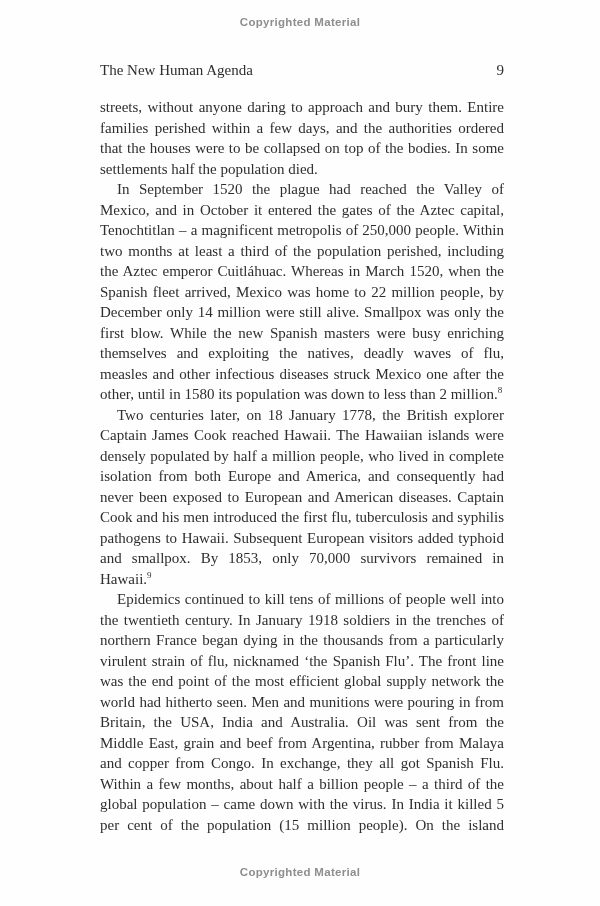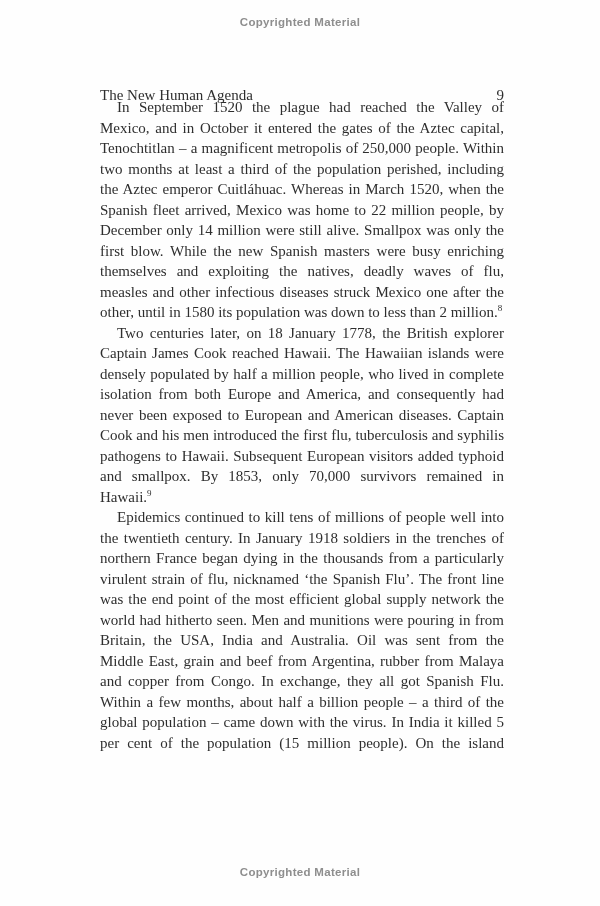--- a/index.html
+++ b/index.html
@@ -27,21 +27,20 @@
   .copyright.bottom { top: 866px; }
   .running-header {
     position: absolute;
     top: 62px;
     left: 100px;
     width: 404px;
     display: flex;
     justify-content: space-between;
     align-items: baseline;
     font-size: 15px;
-    margin-top: 25px;
   }
   .body-text {
     position: absolute;
     top: 97px;
     left: 100px;
     width: 404px;
     font-size: 15px;
     line-height: 20.5px;
     text-align: justify;
     text-justify: inter-word;
@@ -61,20 +60,21 @@
 <div class="page">
 
   <div class="copyright top">Copyrighted Material</div>
 
   <div class="running-header">
     <span>The New Human Agenda</span>
     <span>9</span>
   </div>
 
   <div class="body-text">
+    <p class="para"><span>streets, without anyone daring to approach and bury them. Entire families perished within a few days, and the authorities ordered that the houses were to be collapsed on top of the bodies. In some settlements half the population died.</span></p>
 
     <p class="para indented"><span>In September 1520 the plague had reached the Valley of Mexico, and in October it entered the gates of the Aztec capital, Tenochtitlan – a magnificent metropolis of 250,000 people. Within two months at least a third of the population perished, including the Aztec emperor Cuitláhuac. Whereas in March 1520, when the Spanish fleet arrived, Mexico was home to 22 million people, by December only 14 million were still alive. Smallpox was only the first blow. While the new Spanish masters were busy enriching themselves and exploiting the natives, deadly waves of flu, measles and other infectious diseases struck Mexico one after the other, until in 1580 its population was down to less than 2 million.</span><span class="footnote-mark">8</span></p>
 
     <p class="para indented"><span>Two centuries later, on 18 January 1778, the British explorer Captain James Cook reached Hawaii. The Hawaiian islands were densely populated by half a million people, who lived in complete isolation from both Europe and America, and consequently had never been exposed to European and American diseases. Captain Cook and his men introduced the first flu, tuberculosis and syphilis pathogens to Hawaii. Subsequent European visitors added typhoid and smallpox. By 1853, only 70,000 survivors remained in Hawaii.</span><span class="footnote-mark">9</span></p>
 
     <p class="para indented last-justified"><span>Epidemics continued to kill tens of millions of people well into the twentieth century. In January 1918 soldiers in the trenches of northern France began dying in the thousands from a particularly virulent strain of flu, nicknamed ‘the Spanish Flu’. The front line was the end point of the most efficient global supply network the world had hitherto seen. Men and munitions were pouring in from Britain, the USA, India and Australia. Oil was sent from the Middle East, grain and beef from Argentina, rubber from Malaya and copper from Congo. In exchange, they all got Spanish Flu. Within a few months, about half a billion people – a third of the global population – came down with the virus. In India it killed 5 per cent of the population (15 million people). On the island</span></p>
   </div>
 
   <div class="copyright bottom">Copyrighted Material</div>
 

